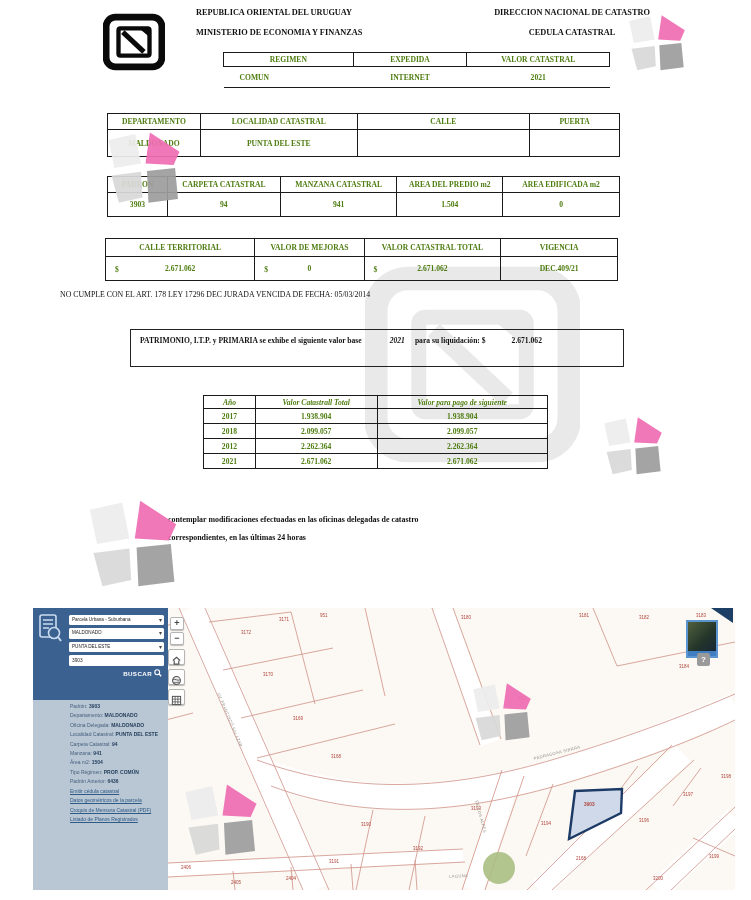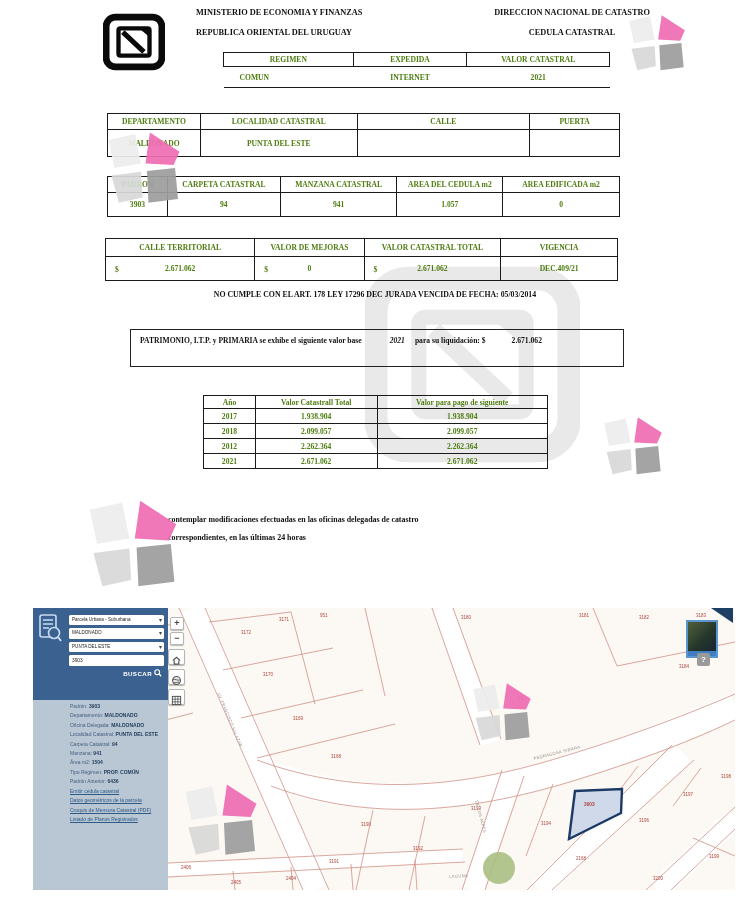--- a/index.html
+++ b/index.html
@@ -25,30 +25,30 @@
   .t2 tr.tv td { height:27px; }
   .t3 { left:107px; top:176px; width:513px; }
   .t3 tr.th td { height:16px; }
   .t3 tr.tv td { height:24px; }
   .t4 { left:105px; top:238px; width:513px; }
   .t4 tr.th td { height:18px; }
   .t4 tr.tv td { height:24px; }
   td.money { position:relative; }
   td.money .cur { position:absolute; left:9px; top:50%; transform:translateY(-50%); }
 
-  .notice { position:absolute; left:60px; top:290px; width:630px; text-align:center;
-            font-size:7.8px; font-weight:bold; color:#111; }
+  .notice { position:absolute; left:60px; top:290px; width:630px; 
+            font-size:7.8px; font-weight:normal; color:#111; }
   .taxbox { position:absolute; left:130px; top:329px; width:494px; height:38px; border:1.2px solid #222;
             font-size:7.6px; font-weight:bold; color:#111; padding:4px 0 0 9px; line-height:13.5px; }
   .taxbox .yr  { font-style:italic; margin:0 10px 0 28px; }
   .taxbox .val { margin-left:26px; }
 
   .ty { left:203px; top:395px; width:345px; }
   .ty td { font-size:7px; border:1px solid #222; }
-  .ty tr.th td { height:13px; }
+  .ty tr.th td { height:13px; font-style:italic; }
   .ty tr.tv td { height:15px; }
 
   .docfoot { position:absolute; left:168px; top:511px; width:400px; font-size:7.9px;
              font-weight:bold; color:#111; line-height:17.5px; }
 
   
   .pinwheel { position:absolute; opacity:.93; pointer-events:none; }
   .pw1 { left:627px; top:14px;  width:60px; height:58px; }
   .pw2 { left:105px; top:131px; width:78px; height:74px; }
   .pw3 { left:602px; top:416px; width:62px; height:60px; }
@@ -122,22 +122,22 @@
     <div class="doc-logo">
       <svg viewBox="0 0 100 92" width="100%" height="100%">
         <rect x="5" y="6" width="90" height="80" rx="15" fill="none" stroke="#0a0a0a" stroke-width="11"></rect>
         <rect x="25" y="24" width="50" height="44" rx="3" fill="none" stroke="#0a0a0a" stroke-width="7"></rect>
         <line x1="32" y1="30" x2="66" y2="62" stroke="#0a0a0a" stroke-width="8"></line>
         <path d="M58,24 L75,24 L75,38 Z" fill="#0a0a0a"></path>
       </svg>
     </div>
 
     <div class="hdr-left">
+      <div>REPUBLICA ORIENTAL DEL URUGUAY</div>
       <div>MINISTERIO DE ECONOMIA Y FINANZAS</div>
-      <div>REPUBLICA ORIENTAL DEL URUGUAY</div>
     </div>
     <div class="hdr-right">
       <div>DIRECCION NACIONAL DE CATASTRO</div>
       <div>CEDULA CATASTRAL</div>
     </div>
 
     <table class="t t1">
       <tbody>
           <tr class="th">
         <td style="width:130px">REGIMEN</td>
@@ -168,28 +168,28 @@
       </tr>
     </tbody>
       </table>
 
     <table class="t t3">
       <tbody>
           <tr class="th">
         <td style="width:60px">PADRON</td>
         <td style="width:113px">CARPETA CATASTRAL</td>
         <td style="width:117px">MANZANA CATASTRAL</td>
-        <td style="width:106px">AREA DEL CEDULA m2</td>
+        <td style="width:106px">AREA DEL PREDIO m2</td>
         <td style="width:117px">AREA EDIFICADA m2</td>
       </tr>
       <tr class="tv">
         <td>3903</td>
         <td>94</td>
         <td>941</td>
-        <td>1.057</td>
+        <td>1.504</td>
         <td>0</td>
       </tr>
     </tbody>
       </table>
 
     <table class="t t4">
       <tbody>
           <tr class="th">
         <td style="width:142px">CALLE TERRITORIAL</td>
         <td style="width:104px">VALOR DE MEJORAS</td>

